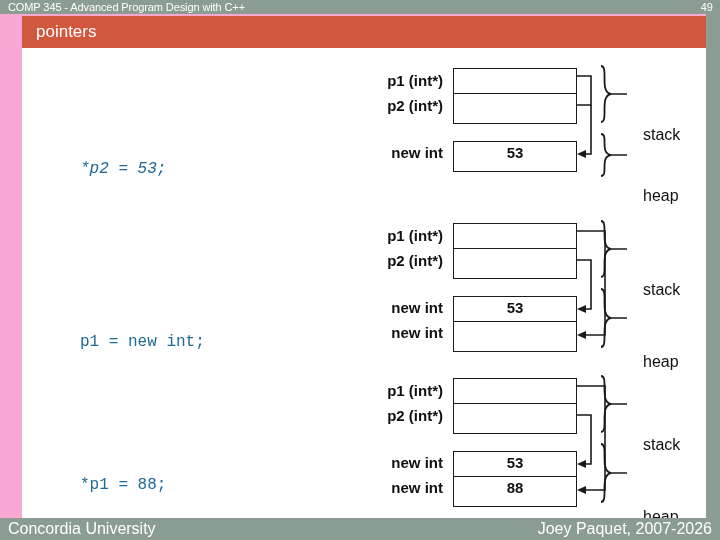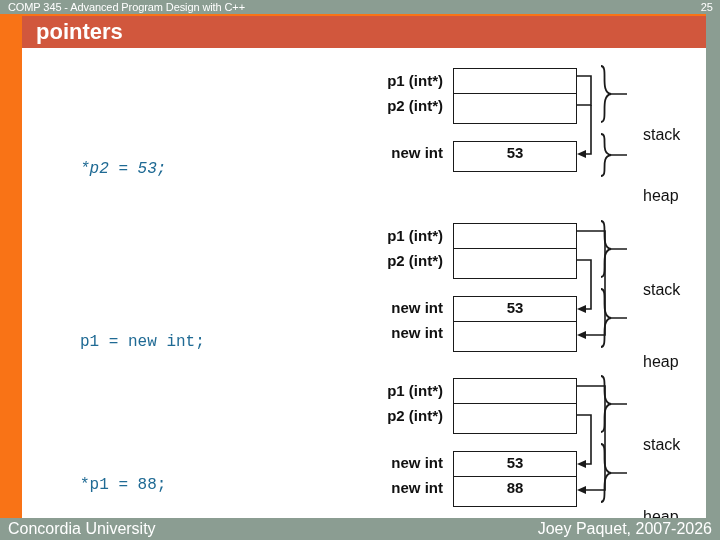--- a/index.html
+++ b/index.html
@@ -11,21 +11,21 @@
     width: 720px;
     height: 540px;
     overflow: hidden;
     font-family: "Liberation Sans", sans-serif;
   }
 
   #slide {
     position: relative;
     width: 720px;
     height: 540px;
-    background: #f97316;
+    background: #f9a8d4;
     overflow: hidden;
   }
 
   
   #header-bar {
     position: absolute;
     left: 0;
     top: 0;
     width: 720px;
     height: 14px;
@@ -57,24 +57,24 @@
     left: 22px;
     top: 16px;
     width: 684px;
     height: 32px;
     background: #d1573d;
   }
   #slide-title {
     position: absolute;
     left: 14px;
     top: 4px;
-    font-size: 22px;
+    font-size: 17px;
     line-height: 24px;
     color: #ffffff;
-    font-weight: bold;
+    font-weight: normal;
     white-space: nowrap;
   }
 
   
   #content {
     position: absolute;
     left: 22px;
     top: 48px;
     width: 684px;
     height: 470px;
@@ -178,21 +178,21 @@
     background: #8b9d92;
   }
 </style>
 </head>
 <body>
 
 <div id="slide">
 
   <div id="header-bar">
     <div id="course-title">COMP 345 - Advanced Program Design with C++</div>
-    <div id="slide-number">25</div>
+    <div id="slide-number">49</div>
   </div>
 
   <div id="title-band">
     <div id="slide-title">pointers</div>
   </div>
 
   <div id="content">
 
     <div class="code-line" id="code-1">*p2 = 53;</div>
     <div class="code-line" id="code-2">p1 = new int;</div>

